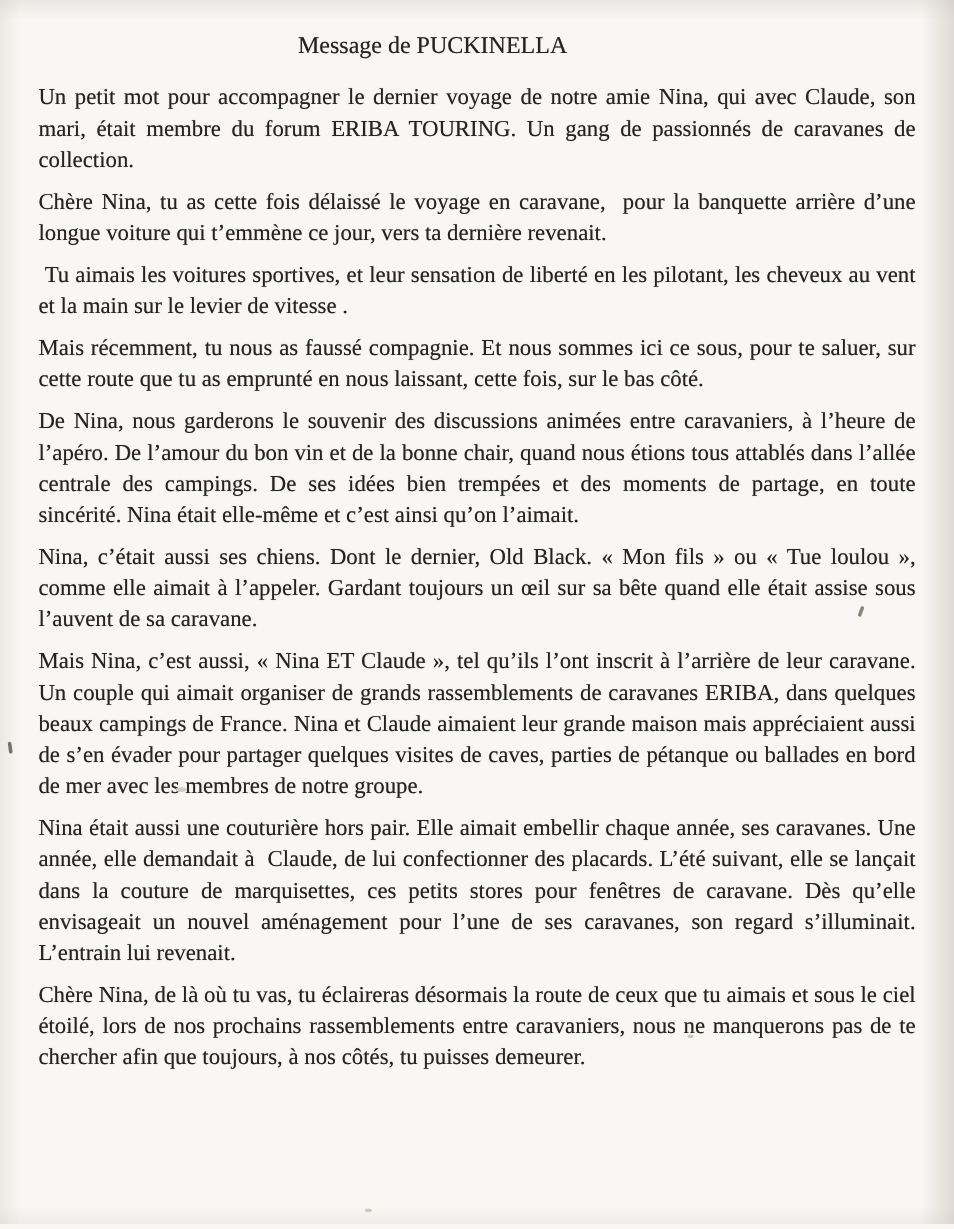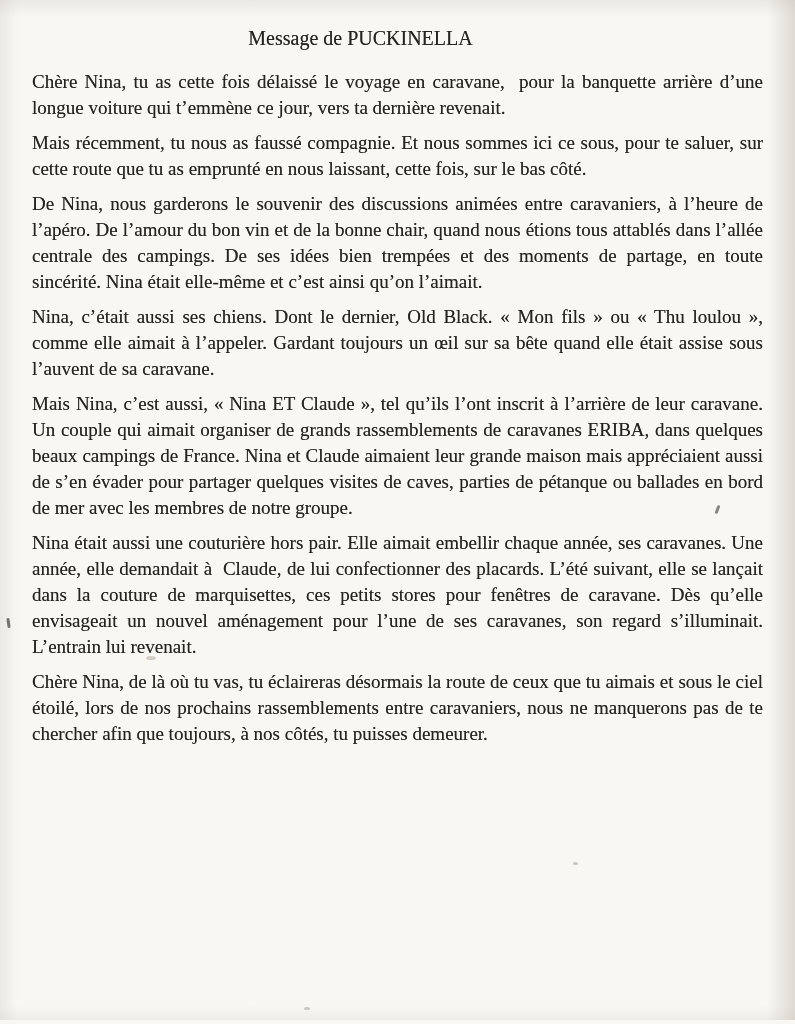--- a/index.html
+++ b/index.html
@@ -39,24 +39,26 @@
   .speck-2{left:7px;top:618px;width:3px;height:10px;background:#77726c;border-radius:2px;transform:rotate(-8deg);}
   .speck-3{left:146px;top:656px;width:10px;height:4px;background:#d2cdc5;border-radius:50%;}
   .speck-4{left:573px;top:862px;width:5px;height:3px;background:#c9c4bc;border-radius:50%;}
   .speck-5{left:304px;top:1007px;width:6px;height:3px;background:#ccc7bf;border-radius:50%;}
 </style>
 </head>
 <body>
 
 <div class="page">
   <h1 class="title">Message de PUCKINELLA</h1>
+  <p class="para">Un petit mot pour accompagner le dernier voyage de notre amie Nina, qui avec Claude, son mari, était membre du forum ERIBA TOURING. Un gang de passionnés de caravanes de collection.</p>
   <p class="para">Chère Nina, tu as cette fois délaissé le voyage en caravane,  pour la banquette arrière d’une longue voiture qui t’emmène ce jour, vers ta dernière revenait.</p>
+  <p class="para"> Tu aimais les voitures sportives, et leur sensation de liberté en les pilotant, les cheveux au vent et la main sur le levier de vitesse .</p>
   <p class="para">Mais récemment, tu nous as faussé compagnie. Et nous sommes ici ce sous, pour te saluer, sur cette route que tu as emprunté en nous laissant, cette fois, sur le bas côté.</p>
   <p class="para">De Nina, nous garderons le souvenir des discussions animées entre caravaniers, à l’heure de l’apéro. De l’amour du bon vin et de la bonne chair, quand nous étions tous attablés dans l’allée centrale des campings. De ses idées bien trempées et des moments de partage, en toute sincérité. Nina était elle-même et c’est ainsi qu’on l’aimait.</p>
-  <p class="para">Nina, c’était aussi ses chiens. Dont le dernier, Old Black. « Mon fils » ou « Thu loulou », comme elle aimait à l’appeler. Gardant toujours un œil sur sa bête quand elle était assise sous l’auvent de sa caravane.</p>
+  <p class="para">Nina, c’était aussi ses chiens. Dont le dernier, Old Black. « Mon fils » ou « Tue loulou », comme elle aimait à l’appeler. Gardant toujours un œil sur sa bête quand elle était assise sous l’auvent de sa caravane.</p>
   <p class="para">Mais Nina, c’est aussi, « Nina ET Claude », tel qu’ils l’ont inscrit à l’arrière de leur caravane. Un couple qui aimait organiser de grands rassemblements de caravanes ERIBA, dans quelques beaux campings de France. Nina et Claude aimaient leur grande maison mais appréciaient aussi de s’en évader pour partager quelques visites de caves, parties de pétanque ou ballades en bord de mer avec les membres de notre groupe.</p>
   <p class="para">Nina était aussi une couturière hors pair. Elle aimait embellir chaque année, ses caravanes. Une année, elle demandait à  Claude, de lui confectionner des placards. L’été suivant, elle se lançait dans la couture de marquisettes, ces petits stores pour fenêtres de caravane. Dès qu’elle envisageait un nouvel aménagement pour l’une de ses caravanes, son regard s’illuminait. L’entrain lui revenait.</p>
   <p class="para">Chère Nina, de là où tu vas, tu éclaireras désormais la route de ceux que tu aimais et sous le ciel étoilé, lors de nos prochains rassemblements entre caravaniers, nous ne manquerons pas de te chercher afin que toujours, à nos côtés, tu puisses demeurer.</p>
 
   <span class="speck speck-1"></span>
   <span class="speck speck-2"></span>
   <span class="speck speck-3"></span>
   <span class="speck speck-4"></span>
   <span class="speck speck-5"></span>
 </div>

